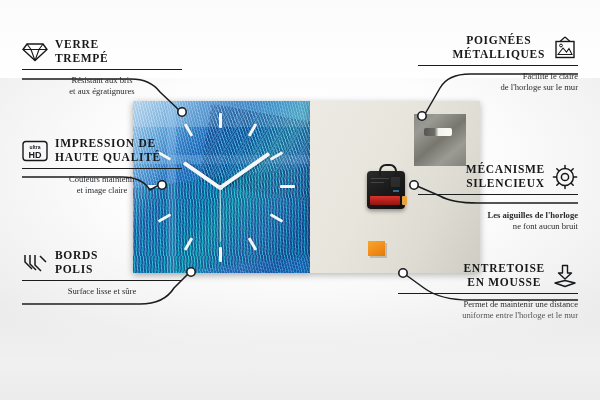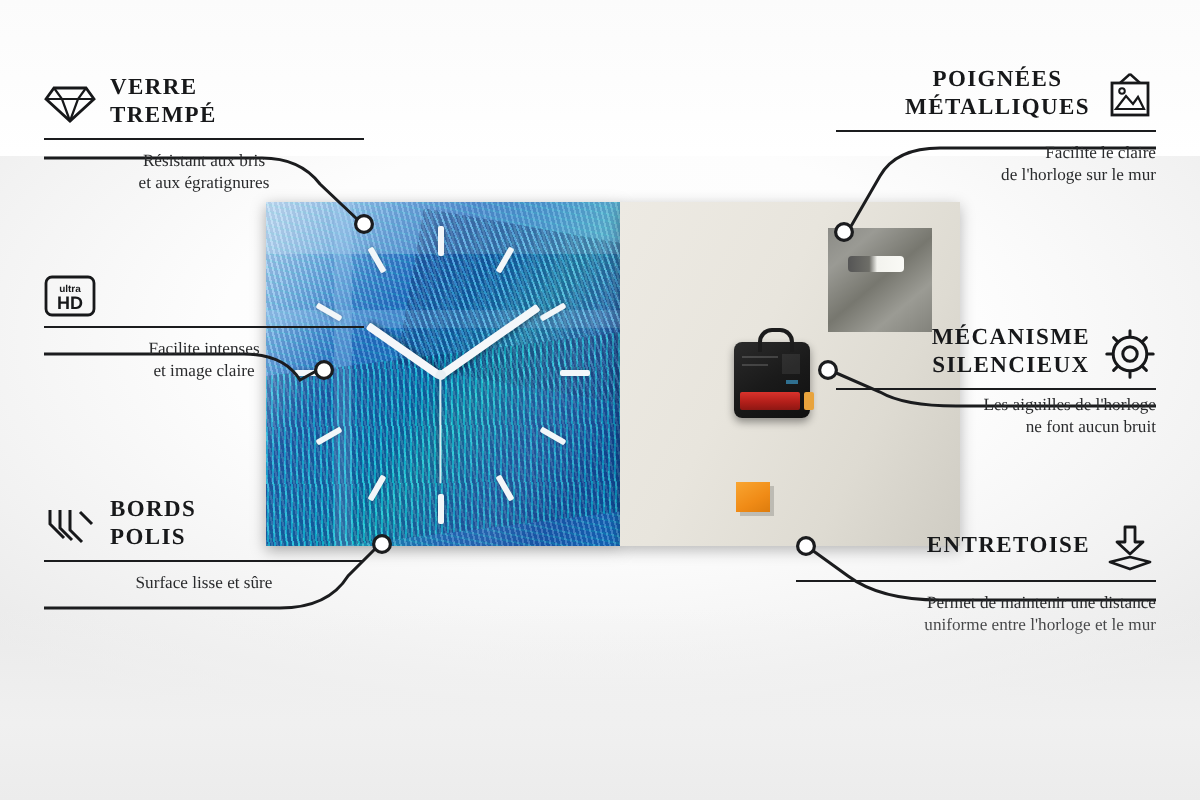--- a/index.html
+++ b/index.html
@@ -208,23 +208,27 @@
     <div class="co-desc">et aux égratignures</div>
   </div>
 
   <div class="callout left" style="left:22px;top:137px;width:160px;">
     <div class="co-head">
       <svg class="ico" width="26" height="22" viewBox="0 0 26 22">
         <rect x="1" y="1.5" width="24" height="19" rx="3" fill="none" stroke="#17181a" stroke-width="1.4"></rect>
         <text x="13" y="9" font-family="Liberation Sans, sans-serif" font-size="5" font-weight="700" fill="#17181a" text-anchor="middle">ultra</text>
         <text x="13" y="17.5" font-family="Liberation Sans, sans-serif" font-size="9" font-weight="700" fill="#17181a" text-anchor="middle">HD</text>
       </svg>
-    </div>
-    <div class="co-rule" style="width:160px;margin-top:4px;"></div>
-    <div class="co-desc" style="margin-top:5px;">Facilite intenses</div>
+      <div>
+        <div class="co-title">IMPRESSION DE</div>
+        <div class="co-title">HAUTE QUALITÉ</div>
+      </div>
+    </div>
+    <div class="co-rule" style="width:160px;margin-top:4px;"></div>
+    <div class="co-desc" style="margin-top:5px;">Couleurs maintenir</div>
     <div class="co-desc">et image claire</div>
   </div>
 
   <div class="callout left" style="left:22px;top:249px;width:160px;">
     <div class="co-head">
       <svg class="ico" width="26" height="20" viewBox="0 0 26 20">
         <g stroke="#17181a" stroke-width="1.5" fill="none">
           <path d="M3 2 L3 9 L10 16"></path>
           <path d="M8 2 L8 11 L14 17"></path>
           <path d="M13 2 L13 12 L19 18"></path>
@@ -266,28 +270,29 @@
       </div>
       <svg class="ico" width="26" height="26" viewBox="0 0 26 26">
         <g stroke="#17181a" stroke-width="1.5" fill="none" stroke-linecap="round">
           <circle cx="13" cy="13" r="8.4"></circle>
           <circle cx="13" cy="13" r="3.6"></circle>
           <path d="M13 1.4 V4.2 M13 21.8 V24.6 M1.4 13 H4.2 M21.8 13 H24.6 M4.8 4.8 L6.8 6.8 M19.2 19.2 L21.2 21.2 M21.2 4.8 L19.2 6.8 M6.8 19.2 L4.8 21.2"></path>
         </g>
       </svg>
     </div>
     <div class="co-rule" style="width:160px;margin-top:4px;"></div>
-    <div class="co-desc" style="margin-top:2px;">Les aiguilles de l'horloge</div>
+    <div class="co-desc" style="margin-top:15px;font-weight:bold;">Les aiguilles de l'horloge</div>
     <div class="co-desc">ne font aucun bruit</div>
   </div>
 
   <div class="callout right" style="left:398px;top:262px;width:180px;">
     <div class="co-head right">
       <div>
         <div class="co-title">ENTRETOISE</div>
+        <div class="co-title">EN MOUSSE</div>
       </div>
       <svg class="ico" width="26" height="24" viewBox="0 0 26 24">
         <g stroke="#17181a" stroke-width="1.4" fill="none" stroke-linejoin="round">
           <path d="M10.5 1.5 H15.5 V9 H19.5 L13 15 L6.5 9 H10.5 Z"></path>
           <path d="M13 16.5 L23 19 L13 22.5 L3 19 Z"></path>
         </g>
       </svg>
     </div>
     <div class="co-rule" style="width:180px;margin-top:4px;"></div>
     <div class="co-desc" style="margin-top:5px;">Permet de maintenir une distance</div>

